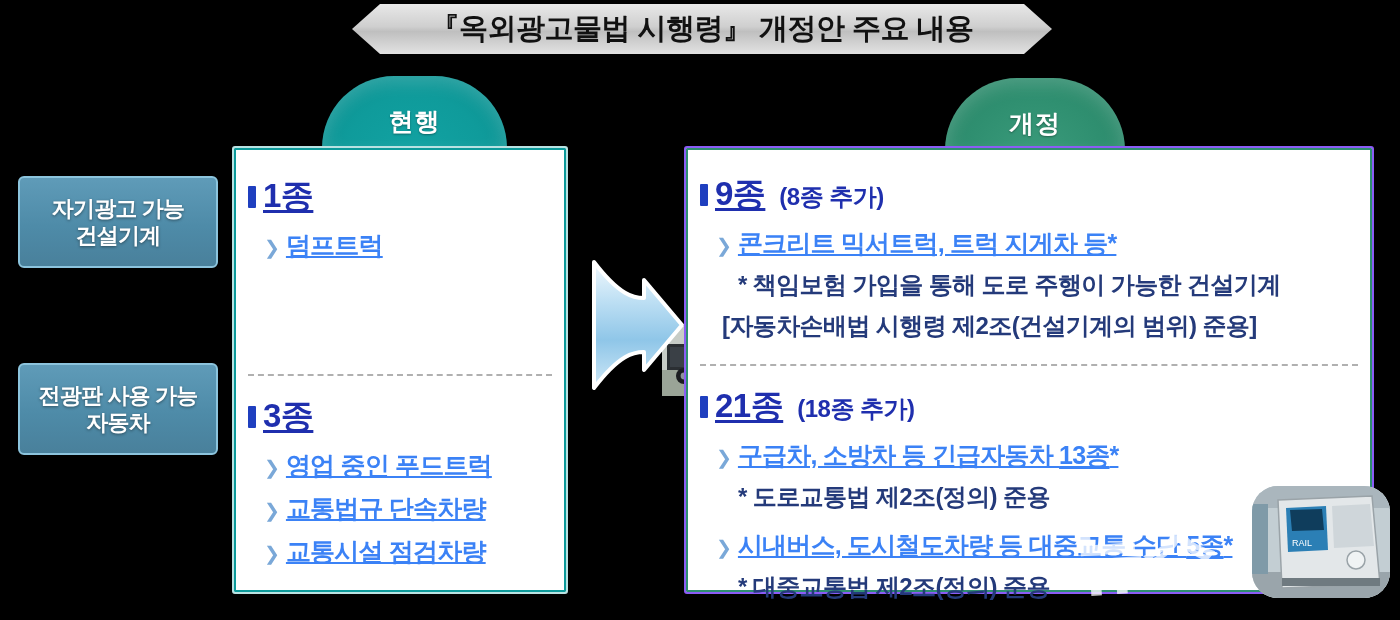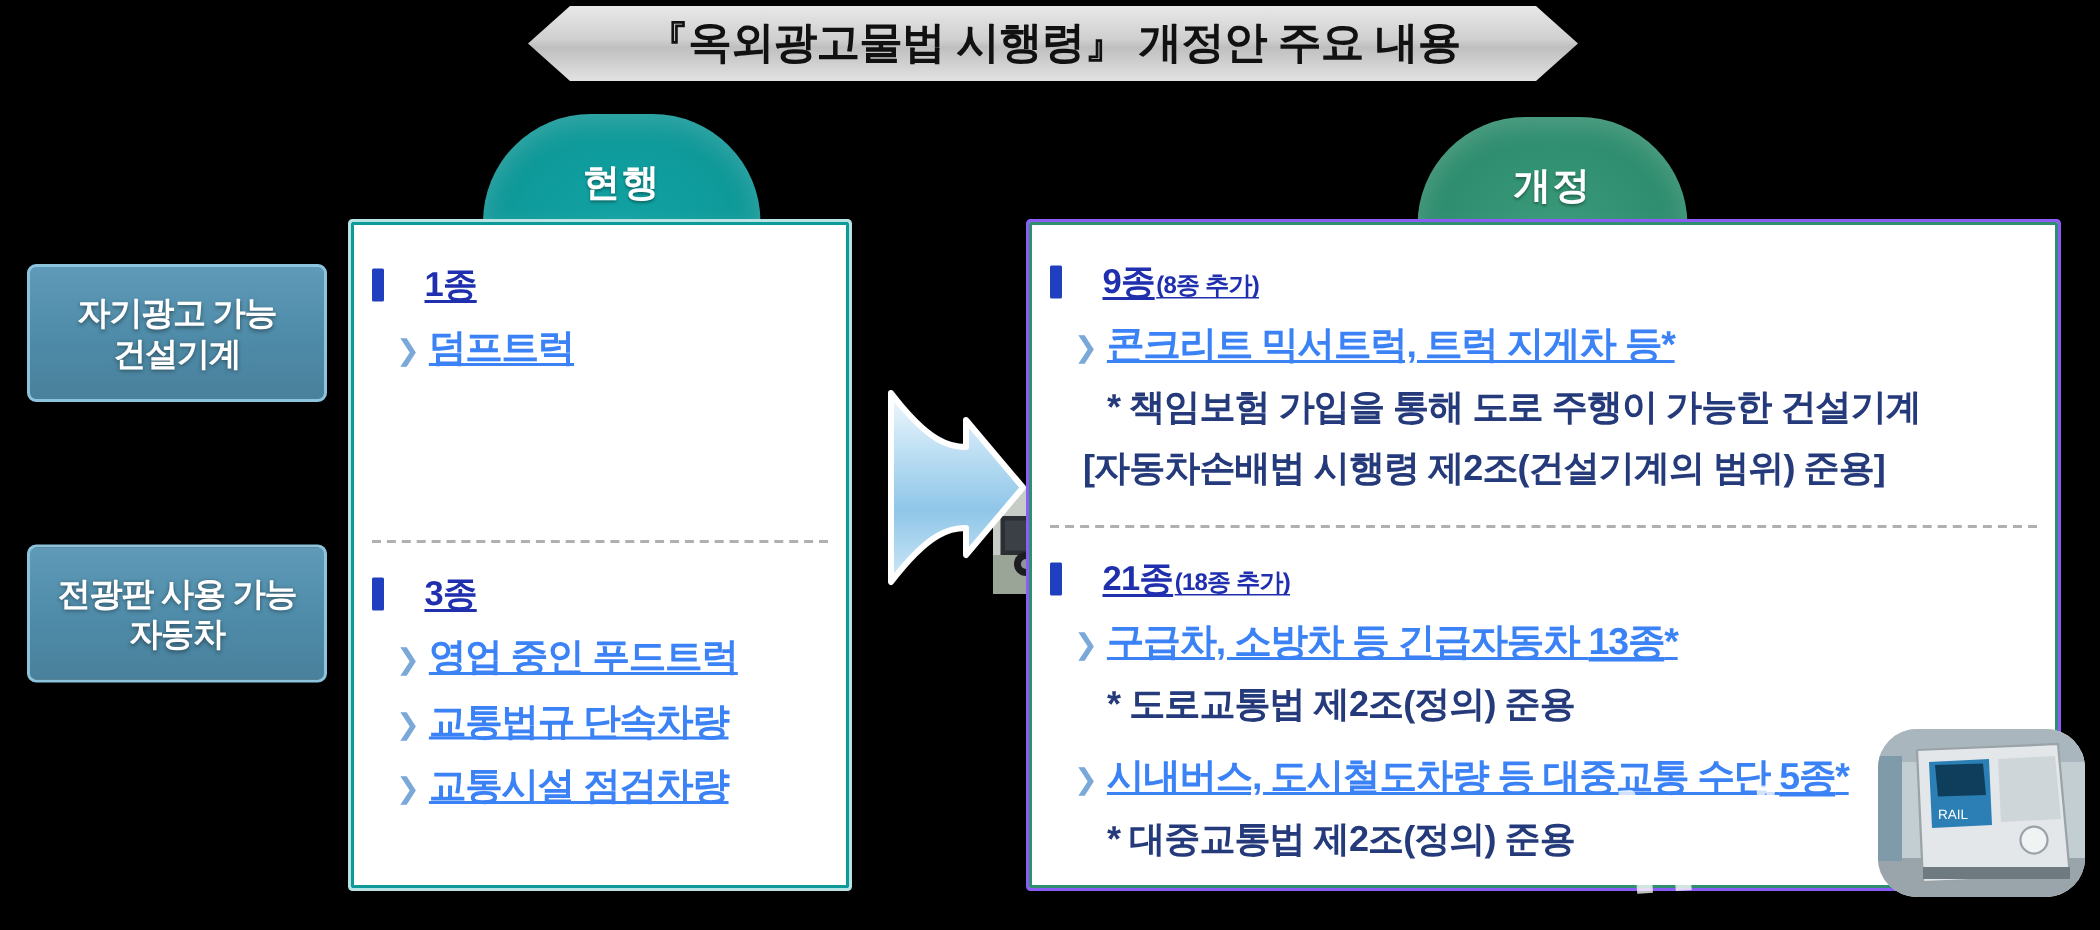--- a/index.html
+++ b/index.html
@@ -72,29 +72,28 @@
   }
 
   
   .head-row { display: flex; align-items: baseline; padding-left: 14px; }
   .head-bar {
     display: inline-block; width: 8px; height: 22px;
     background: #1f3fbf; margin-right: 7px; align-self: center;
     border-radius: 1px;
   }
   .head-main {
-    font-size: 23px; font-weight: bold; color: #1f2fae;
+    font-size: 33px; font-weight: bold; color: #1f2fae;
     text-decoration: underline; text-underline-offset: 3px;
     letter-spacing: -0.5px;
-    margin-left: 20px;
   }
   .head-sub {
-    font-size: 16px; font-weight: bold; color: #1f2fae;
-    text-decoration: underline; text-underline-offset: 3px;
-    margin-left: 1px; letter-spacing: -0.5px;
+    font-size: 24px; font-weight: bold; color: #1f2fae;
+    text-underline-offset: 3px;
+    margin-left: 14px; letter-spacing: -0.5px;
   }
 
   
   .bullet-row { display: flex; align-items: baseline; padding-left: 30px; margin-top: 10px; }
   .chev {
     color: #7aa8d8; font-size: 19px; font-weight: bold;
     margin-right: 6px; line-height: 1;
   }
   .bullet-text {
     font-size: 25px; font-weight: bold; color: #3b82f6;

